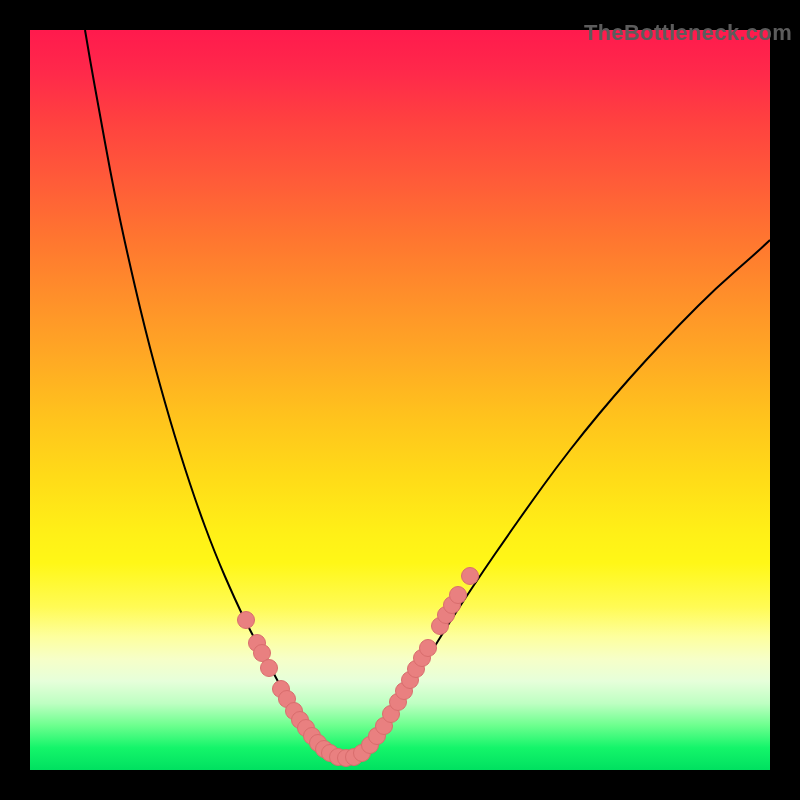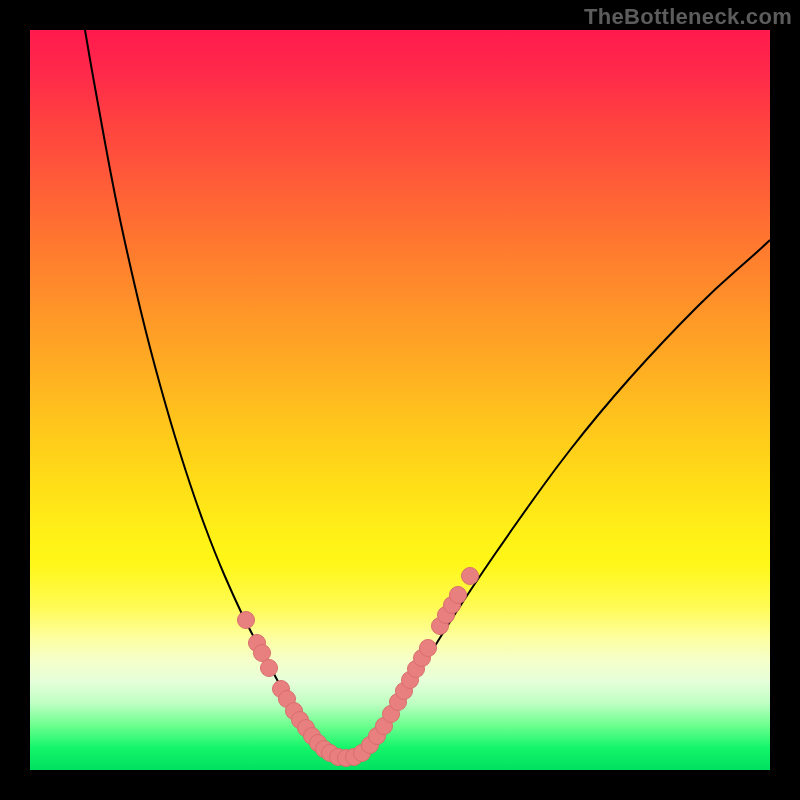--- a/index.html
+++ b/index.html
@@ -33,21 +33,21 @@
       #fdff9e 82%,
       #f6ffc8 85%,
       #e6ffda 88%,
       #beffc2 91%,
       #6cff8e 94%,
       #14f56a 97%,
       #00e060 100%);
   }
   .watermark {
     position: absolute;
-    top: 4px;
+    top: 20px;
     right: 8px;
     font-size: 22px;
     font-weight: 600;
     color: #5c5c5c;
     letter-spacing: 0.3px;
     user-select: none;
   }
   svg.plot {
     position: absolute;
     left: 0;

